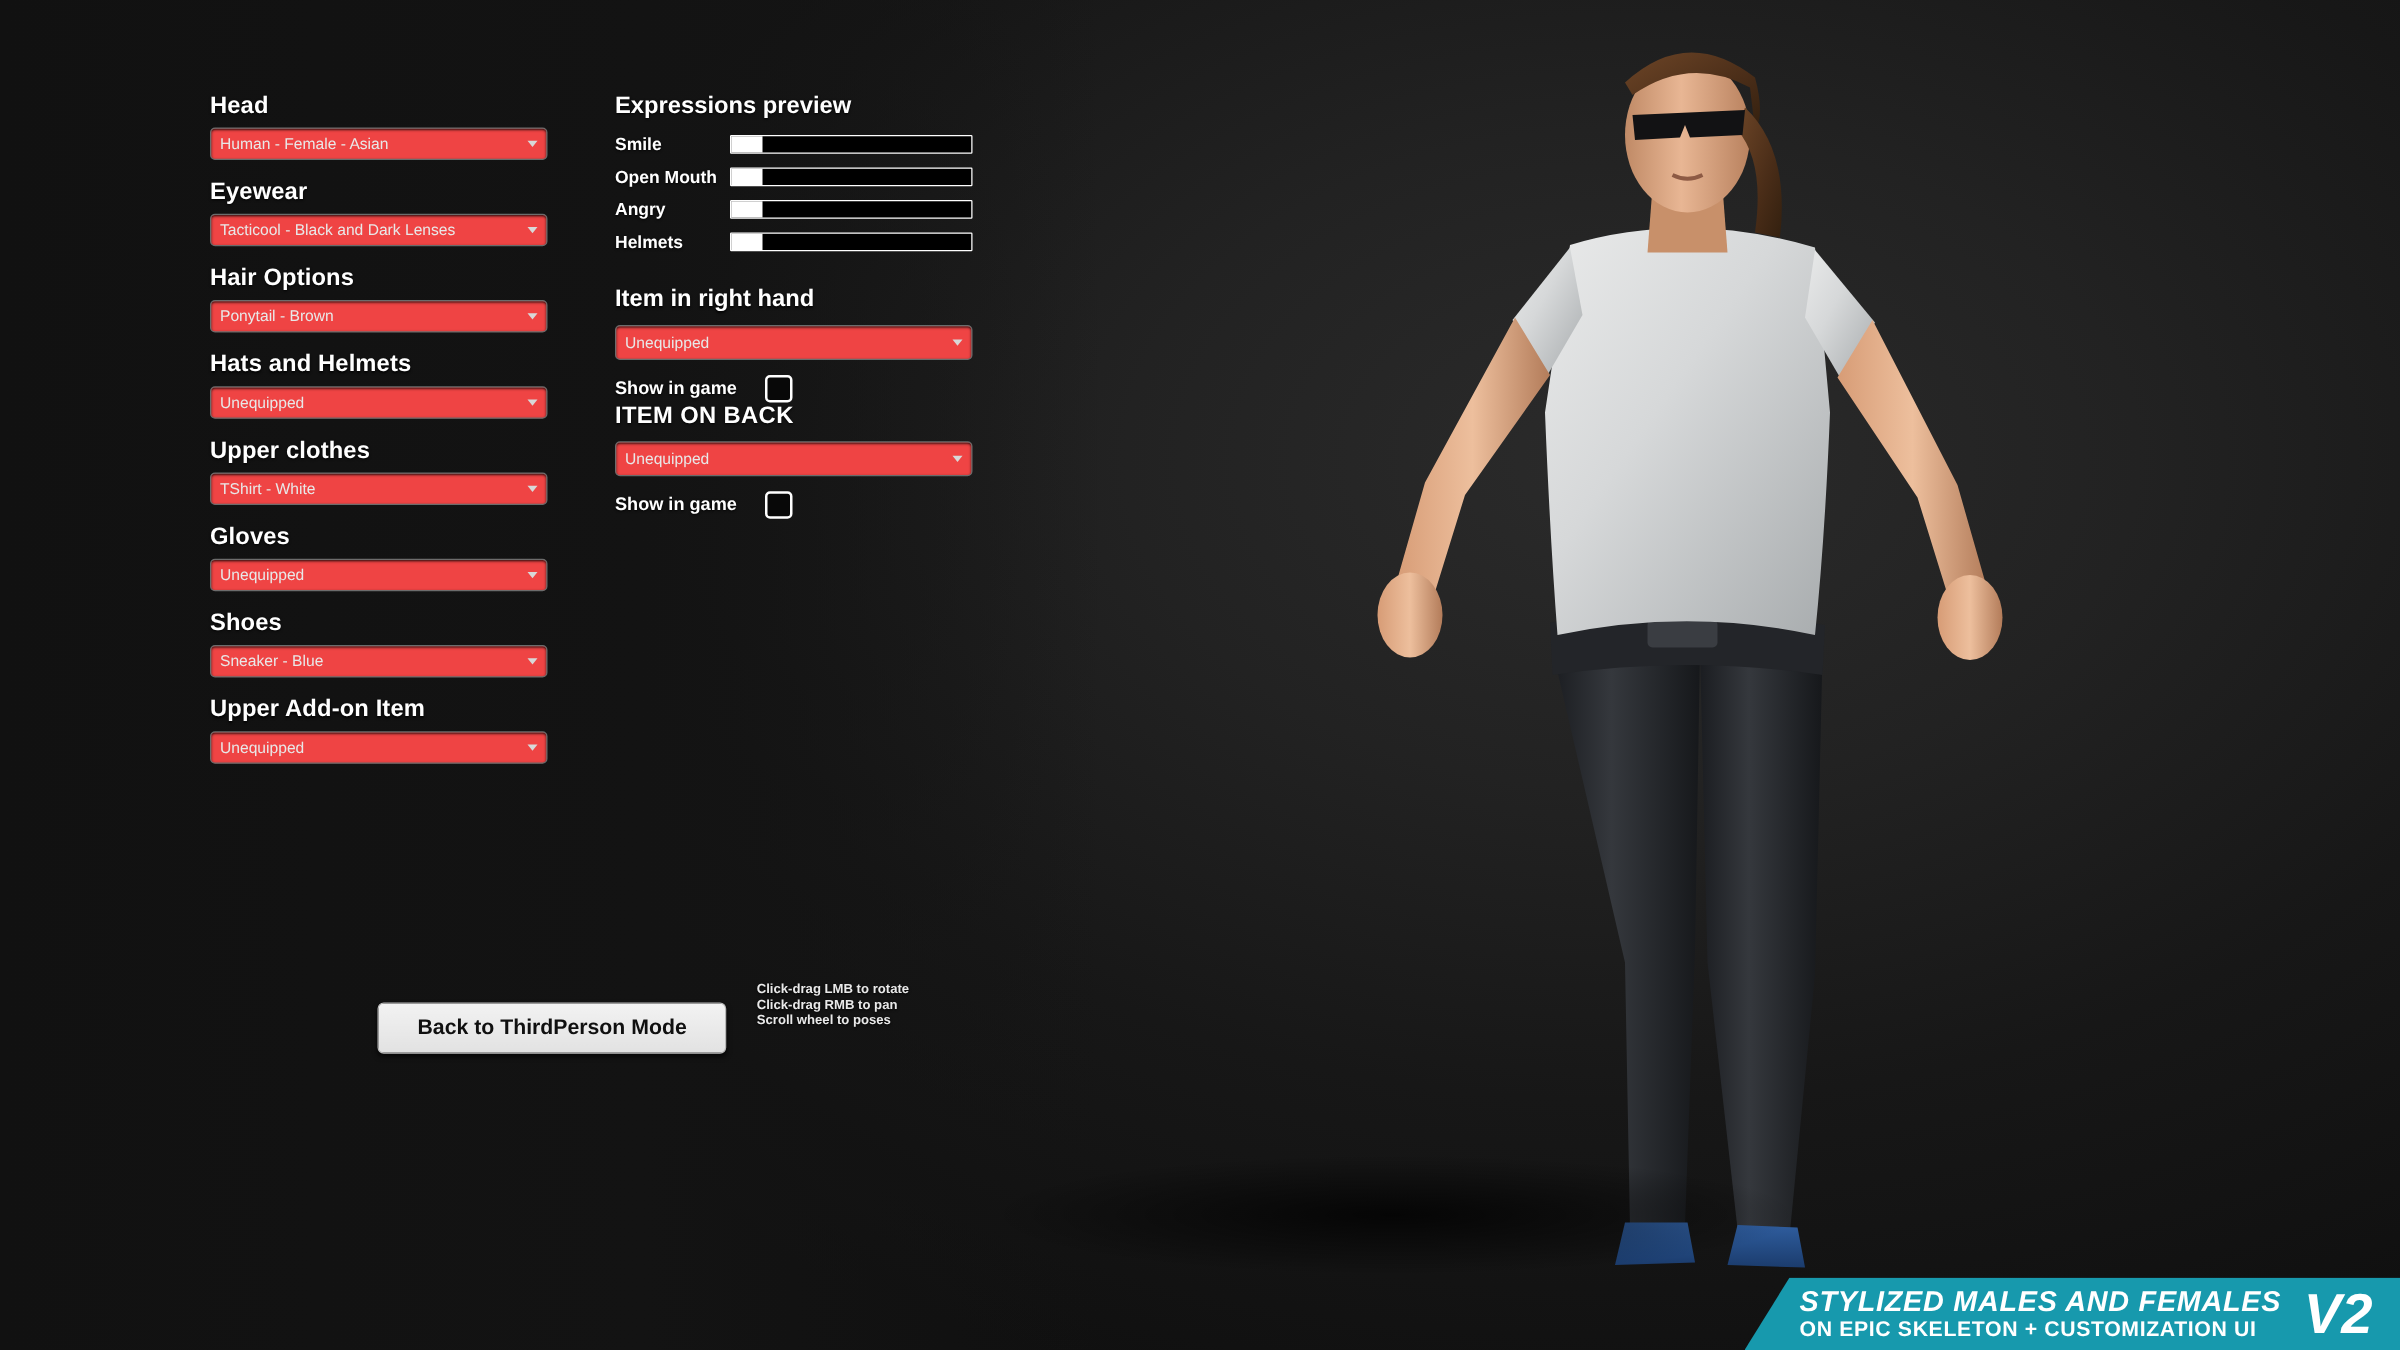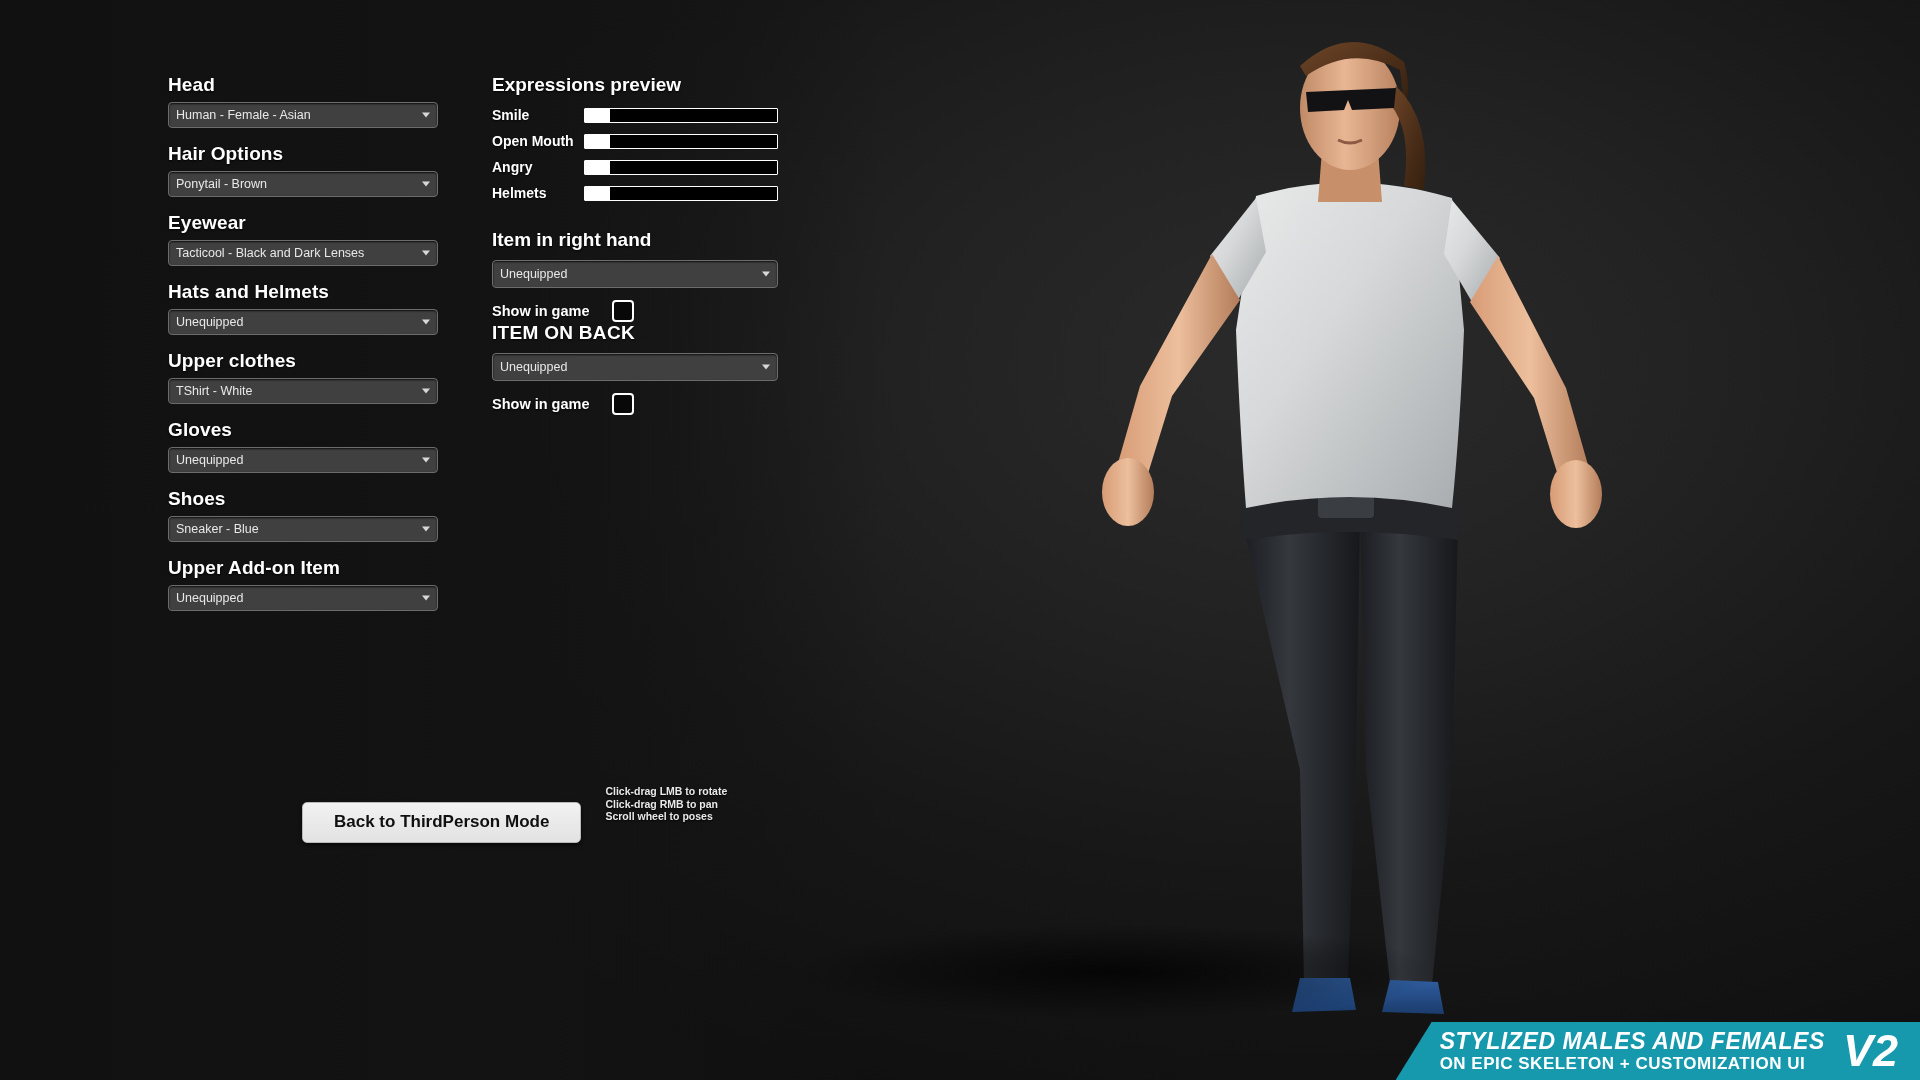--- a/index.html
+++ b/index.html
@@ -49,21 +49,21 @@
     letter-spacing:.1px;
     text-shadow:0 1px 2px rgba(0,0,0,.9);
     margin-bottom:6px;
   }
   .group { margin-bottom:15px; }
 
   
   .combo{
     position:relative;
     height:26px;
-    background:#404040;
+    background:#ef4444;
     border:1px solid #6c6c6c;
     border-radius:4px;
     display:flex; align-items:center;
     padding:0 22px 0 7px;
     box-shadow:0 1px 2px rgba(0,0,0,.8) inset;
   }
   .combo .val{
     color:#e8e8e8;
     font-size:12.5px;
     white-space:nowrap; overflow:hidden; text-overflow:ellipsis;
@@ -248,31 +248,31 @@
 
   <div class="group">
     <div class="group-title">Head</div>
     <div class="combo">
       <span class="val">Human - Female - Asian</span>
       <span class="caret"></span>
     </div>
   </div>
 
   <div class="group">
+    <div class="group-title">Eyewear</div>
+    <div class="combo">
+      <span class="val">Tacticool - Black and Dark Lenses</span>
+      <span class="caret"></span>
+    </div>
+  </div>
+
+  <div class="group">
     <div class="group-title">Hair Options</div>
     <div class="combo">
       <span class="val">Ponytail - Brown</span>
-      <span class="caret"></span>
-    </div>
-  </div>
-
-  <div class="group">
-    <div class="group-title">Eyewear</div>
-    <div class="combo">
-      <span class="val">Tacticool - Black and Dark Lenses</span>
       <span class="caret"></span>
     </div>
   </div>
 
   <div class="group">
     <div class="group-title">Hats and Helmets</div>
     <div class="combo">
       <span class="val">Unequipped</span>
       <span class="caret"></span>
     </div>

